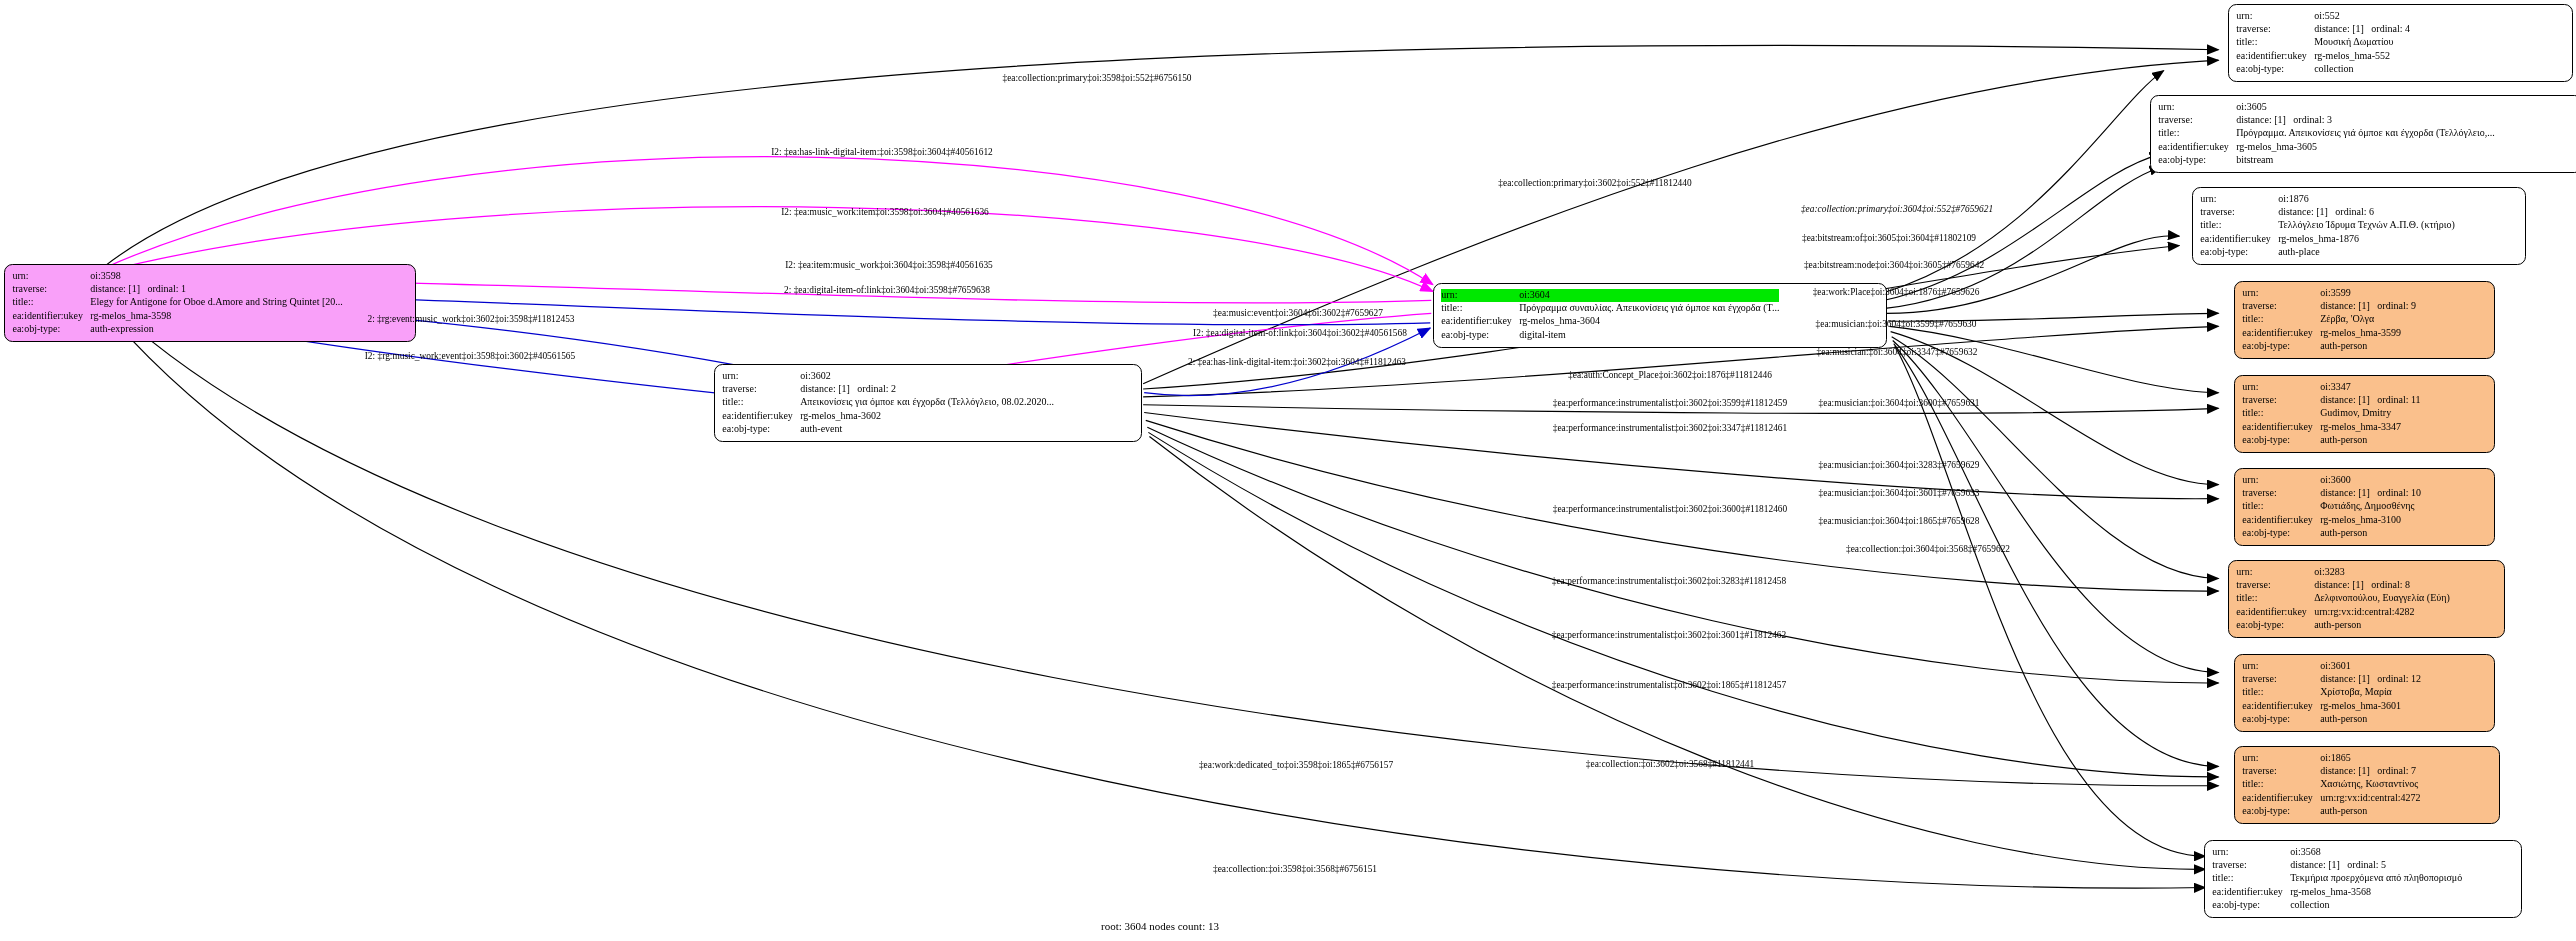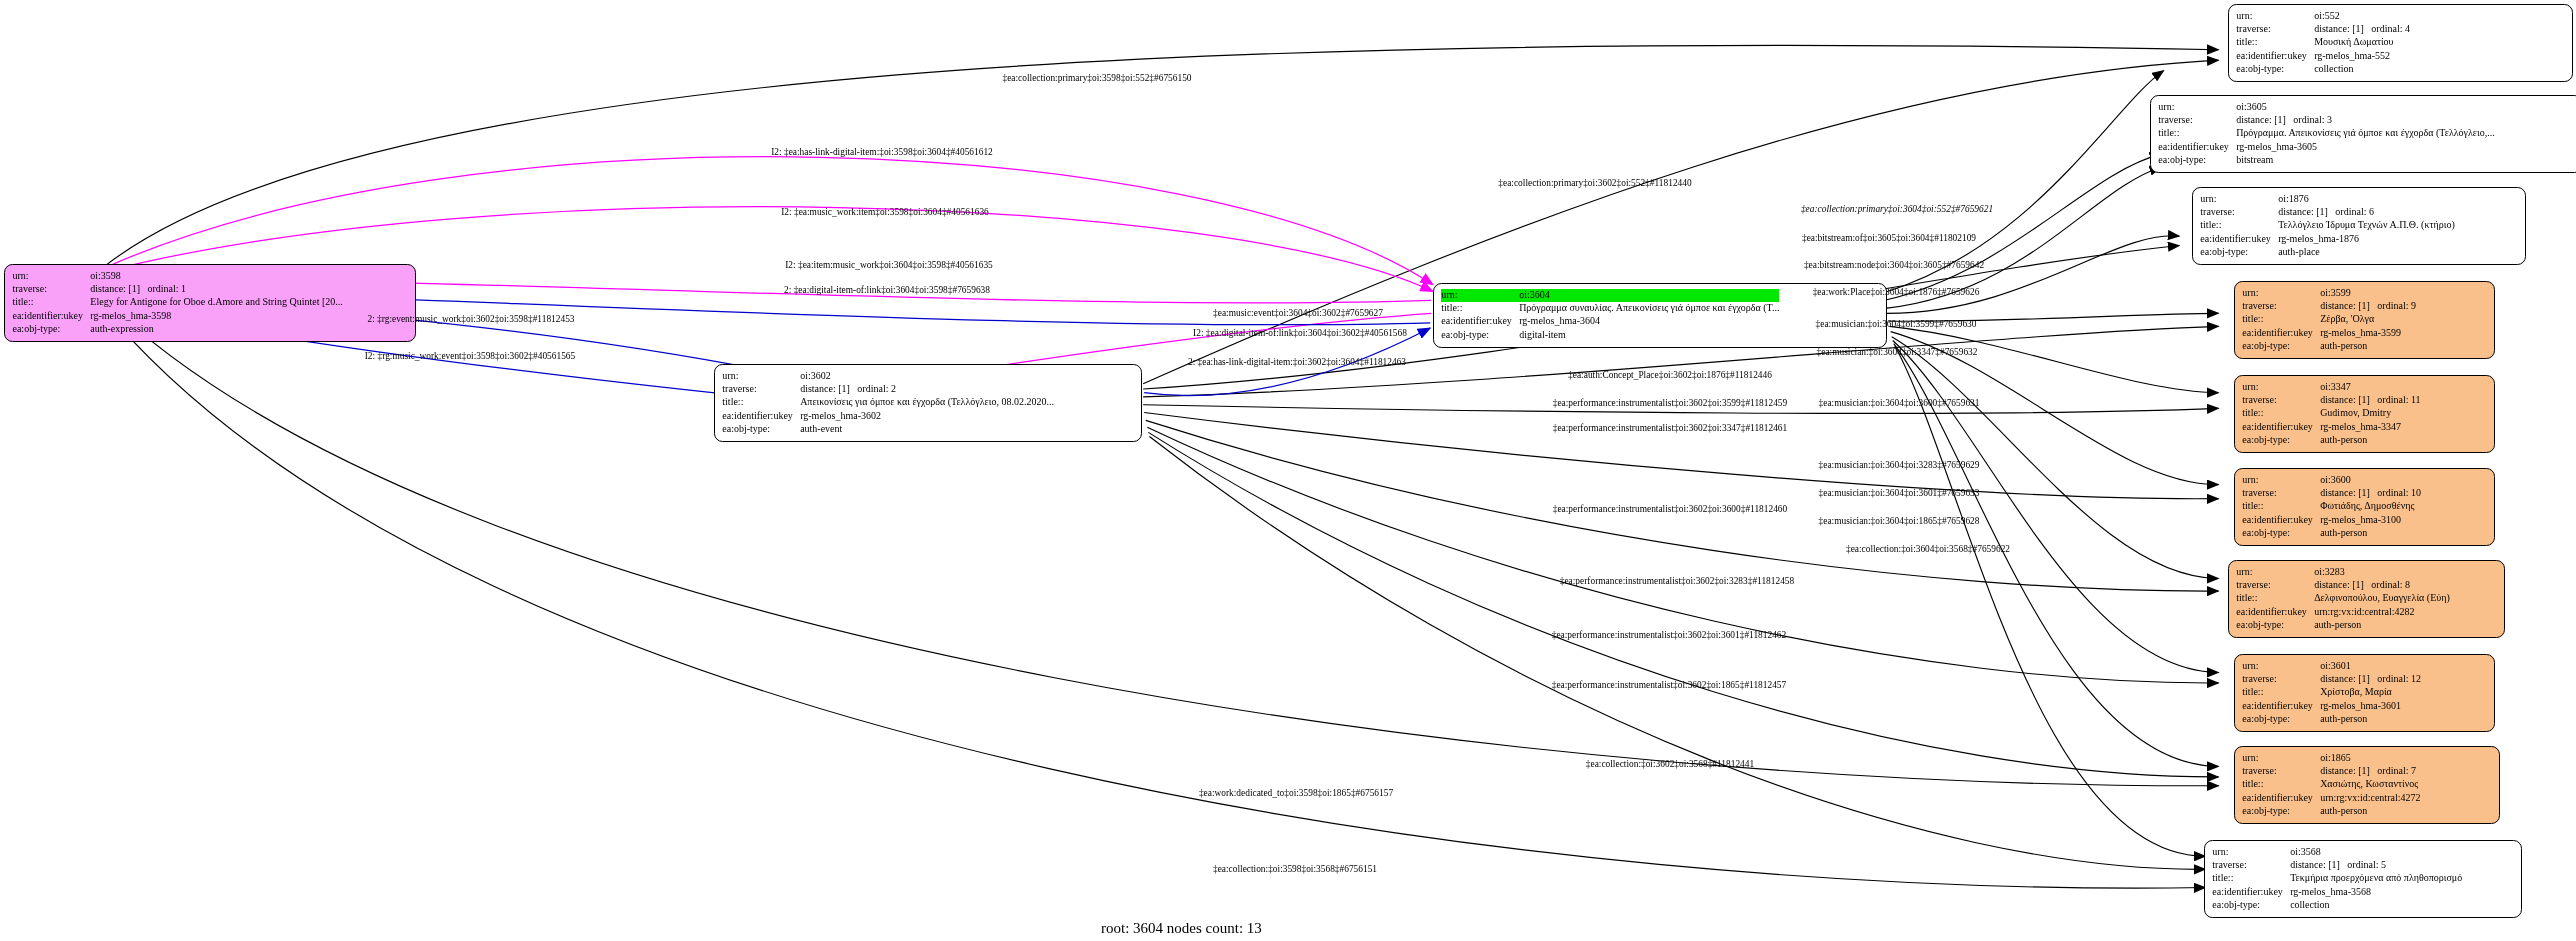--- a/index.html
+++ b/index.html
@@ -13,21 +13,21 @@
            font-family:"Liberation Serif", serif;}
   .node td.k{padding-right:7.3px;}
   .node.pink{background:#f9a0f9;}
   .node.orange{background:#fac08c;}
   .node.white{background:#ffffff;}
   .node.green td.hl{background:#00e800;}
   .hl{padding-left:1px;padding-right:2.1px;}
   .edge-label{position:absolute;font-size:9.4px;color:#000;white-space:nowrap;
               font-family:"Liberation Serif", serif;background:transparent;
               transform:translate(-50%,-50%);}
-  #footer{position:absolute;font-size:15px;font-family:"Liberation Serif", serif;color:#000;}
+  #footer{position:absolute;font-size:11px;font-family:"Liberation Serif", serif;color:#000;}
 </style>
 </head>
 <body>
 
 <div id="canvas">
 
 <svg class="edges" viewBox="0 0 4935 1804">
   <defs>
     <marker id="ab" markerWidth="11" markerHeight="9" refX="10" refY="4.5" orient="auto">
       <path d="M0,0 L11,4.5 L0,9 z" fill="#000"></path>
@@ -471,23 +471,23 @@
 <div class="edge-label" style="left:1897px;top:352px;">‡ea:musician:‡oi:3604‡oi:3347‡#7659632</div>
 <div class="edge-label" style="left:1670px;top:375px;">‡ea:auth:Concept_Place‡oi:3602‡oi:1876‡#11812446</div>
 <div class="edge-label" style="left:1899px;top:403px;">‡ea:musician:‡oi:3604‡oi:3600‡#7659631</div>
 <div class="edge-label" style="left:1670px;top:403px;">‡ea:performance:instrumentalist‡oi:3602‡oi:3599‡#11812459</div>
 <div class="edge-label" style="left:1670px;top:428px;">‡ea:performance:instrumentalist‡oi:3602‡oi:3347‡#11812461</div>
 <div class="edge-label" style="left:1899px;top:465px;">‡ea:musician:‡oi:3604‡oi:3283‡#7659629</div>
 <div class="edge-label" style="left:1899px;top:493px;">‡ea:musician:‡oi:3604‡oi:3601‡#7659633</div>
 <div class="edge-label" style="left:1899px;top:521px;">‡ea:musician:‡oi:3604‡oi:1865‡#7659628</div>
 <div class="edge-label" style="left:1899px;top:549px;margin-left:29px;">‡ea:collection:‡oi:3604‡oi:3568‡#7659622</div>
 <div class="edge-label" style="left:1670px;top:509px;">‡ea:performance:instrumentalist‡oi:3602‡oi:3600‡#11812460</div>
-<div class="edge-label" style="left:1669px;top:581px;margin-left:8px;">‡ea:performance:instrumentalist‡oi:3602‡oi:3283‡#11812458</div>
+<div class="edge-label" style="left:1669px;top:581px;">‡ea:performance:instrumentalist‡oi:3602‡oi:3283‡#11812458</div>
 <div class="edge-label" style="left:1669px;top:635px;">‡ea:performance:instrumentalist‡oi:3602‡oi:3601‡#11812462</div>
 <div class="edge-label" style="left:1669px;top:685px;">‡ea:performance:instrumentalist‡oi:3602‡oi:1865‡#11812457</div>
-<div class="edge-label" style="left:1296px;top:765px;margin-top:28px;">‡ea:work:dedicated_to‡oi:3598‡oi:1865‡#6756157</div>
+<div class="edge-label" style="left:1296px;top:765px;">‡ea:work:dedicated_to‡oi:3598‡oi:1865‡#6756157</div>
 <div class="edge-label" style="left:1670px;top:764px;">‡ea:collection:‡oi:3602‡oi:3568‡#11812441</div>
 <div class="edge-label" style="left:1295px;top:869px;">‡ea:collection:‡oi:3598‡oi:3568‡#6756151</div>
 
 <div id="footer" style="left:1101px;top:920px;">root: 3604 nodes count: 13</div>
 
 </div>
 
 
 </body></html>

